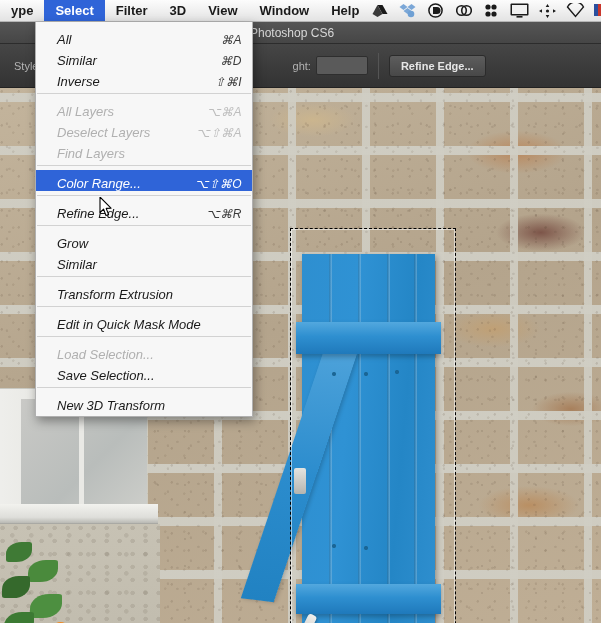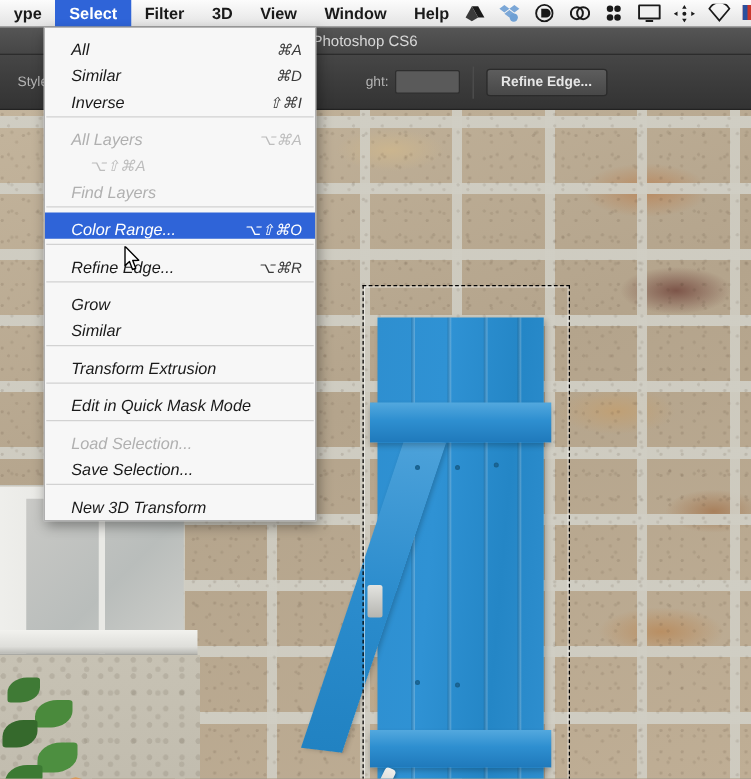--- a/index.html
+++ b/index.html
@@ -347,20 +347,21 @@
       <div class="mi">
         <span class="lbl">Inverse</span>
         <span class="key">⇧⌘I</span>
       </div>
       <div class="msep"></div>
       <div class="mi disabled">
         <span class="lbl">All Layers</span>
         <span class="key">⌥⌘A</span>
       </div>
       <div class="mi disabled">
+        <span class="lbl">Deselect Layers</span>
         <span class="key">⌥⇧⌘A</span>
       </div>
       <div class="mi disabled">
         <span class="lbl">Find Layers</span>
       </div>
       <div class="msep"></div>
       <div class="mi sel">
         <span class="lbl">Color Range...</span>
         <span class="key">⌥⇧⌘O</span>
       </div>

